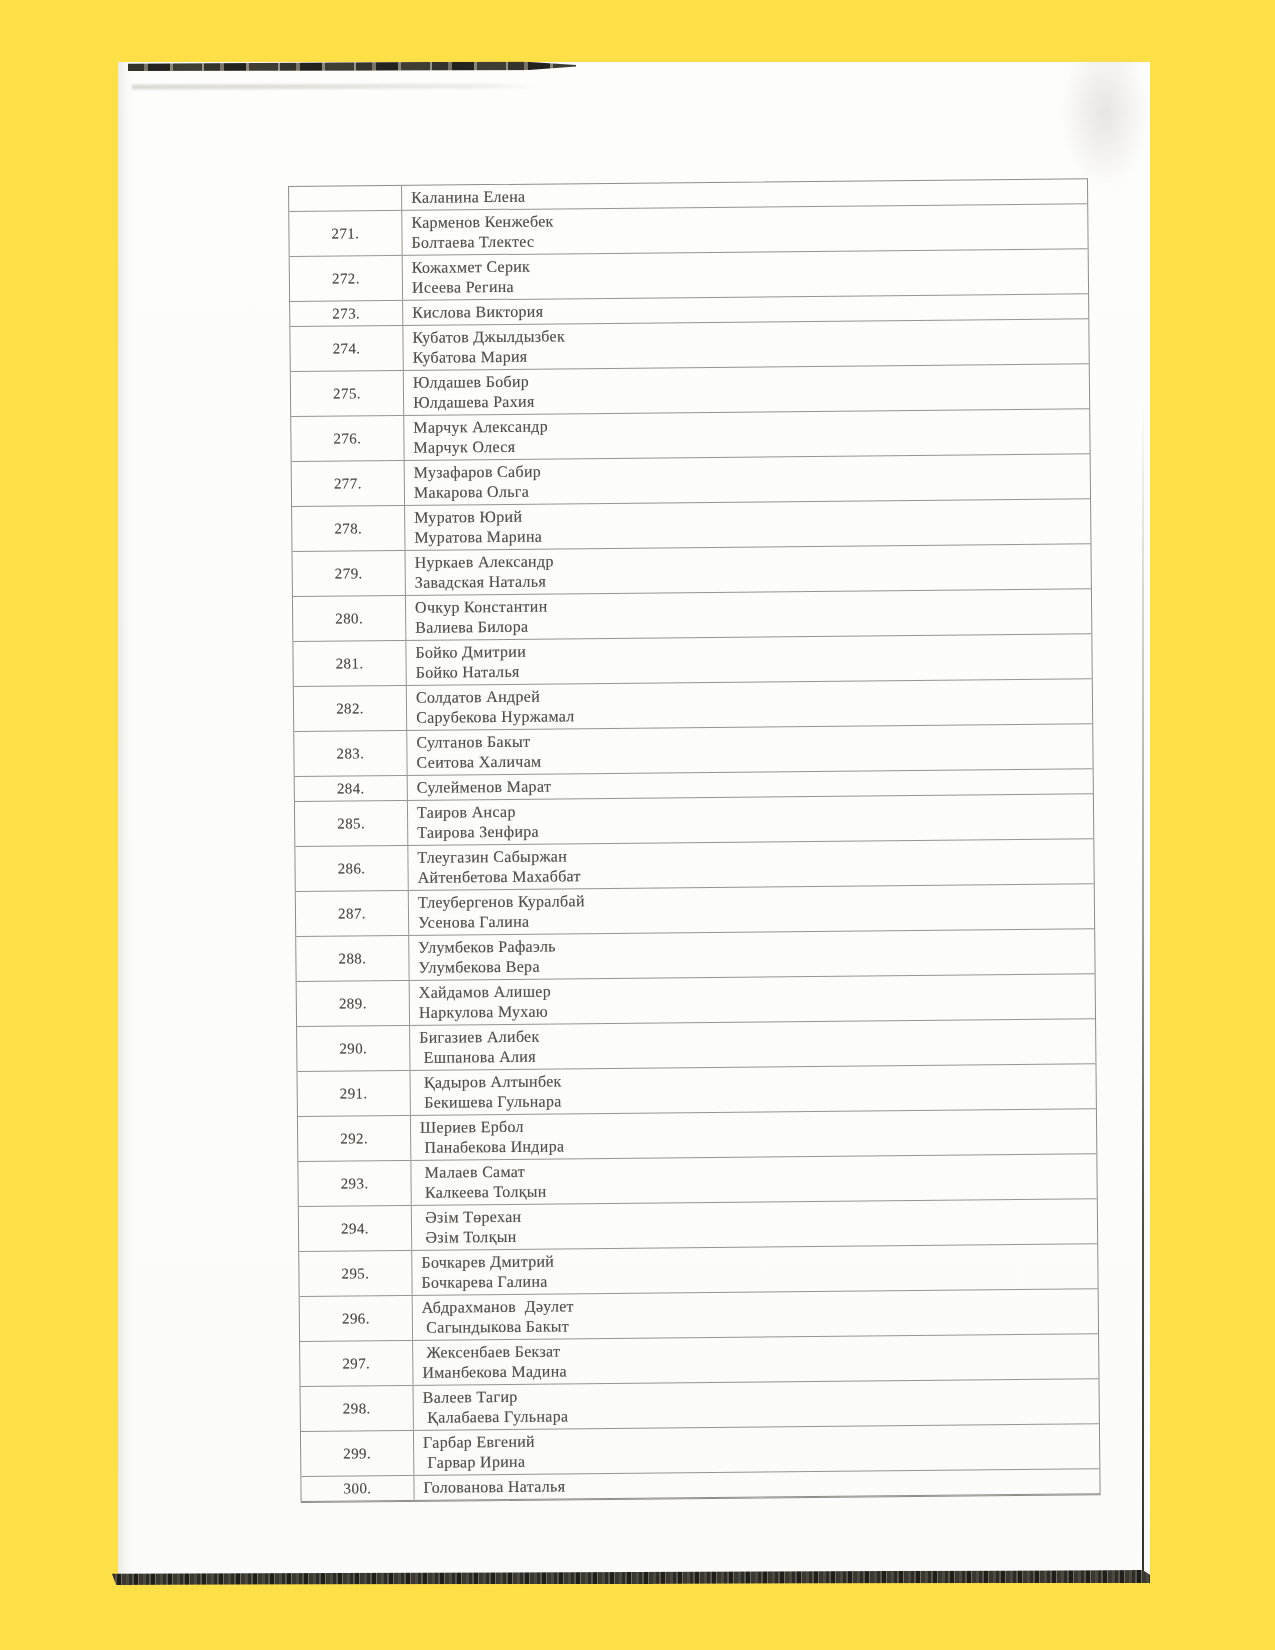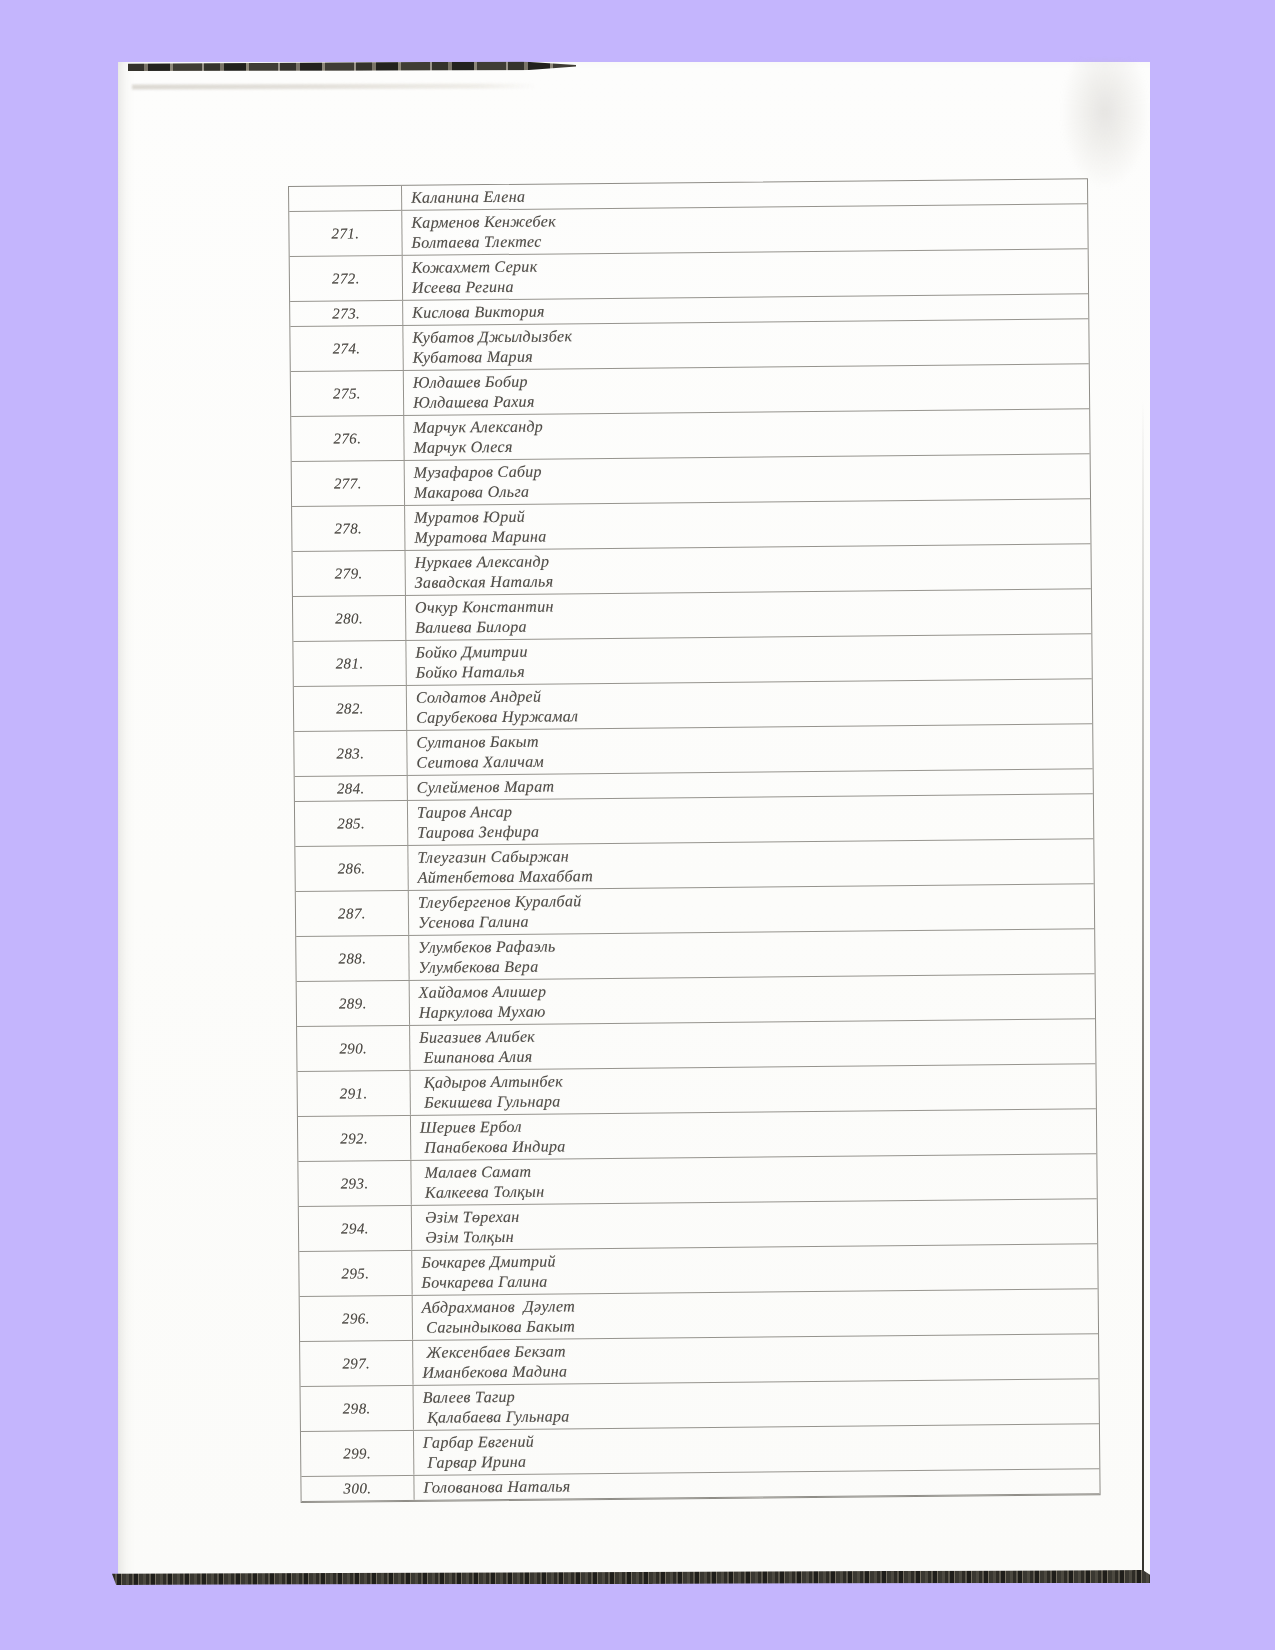--- a/index.html
+++ b/index.html
@@ -8,22 +8,21 @@
     width: 1275px;
     height: 1650px;
     background: #ffffff;
     overflow: hidden;
     font-family: "Liberation Serif", "DejaVu Serif", serif;
   }
   .scan-surface {
     position: relative;
     width: 1275px;
     height: 1650px;
-    background: #c4b5fd;
-    font-style: italic;
+    background: #fde047;
   }
   
   .page {
     position: absolute;
     left: 118px;
     top: 62px;
     width: 1032px;
     height: 1520px;
     background: linear-gradient(180deg, #fdfdfc 0%, #fcfcfa 55%, #fbfbf9 100%);
     box-shadow: inset 10px 0 18px -14px rgba(120,115,105,0.45);

